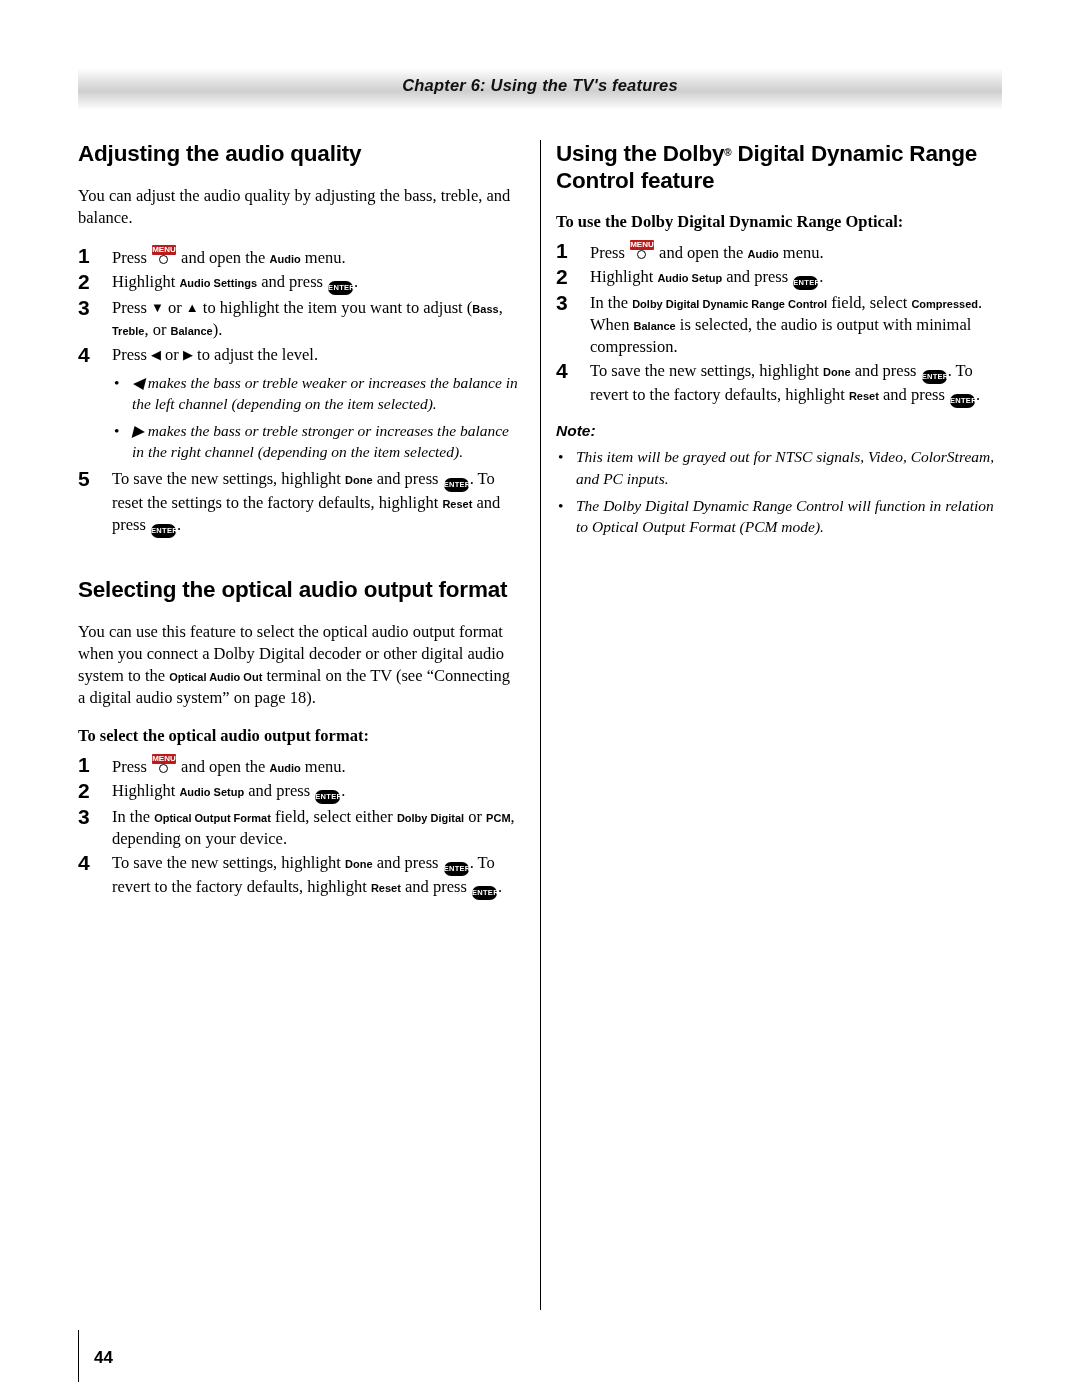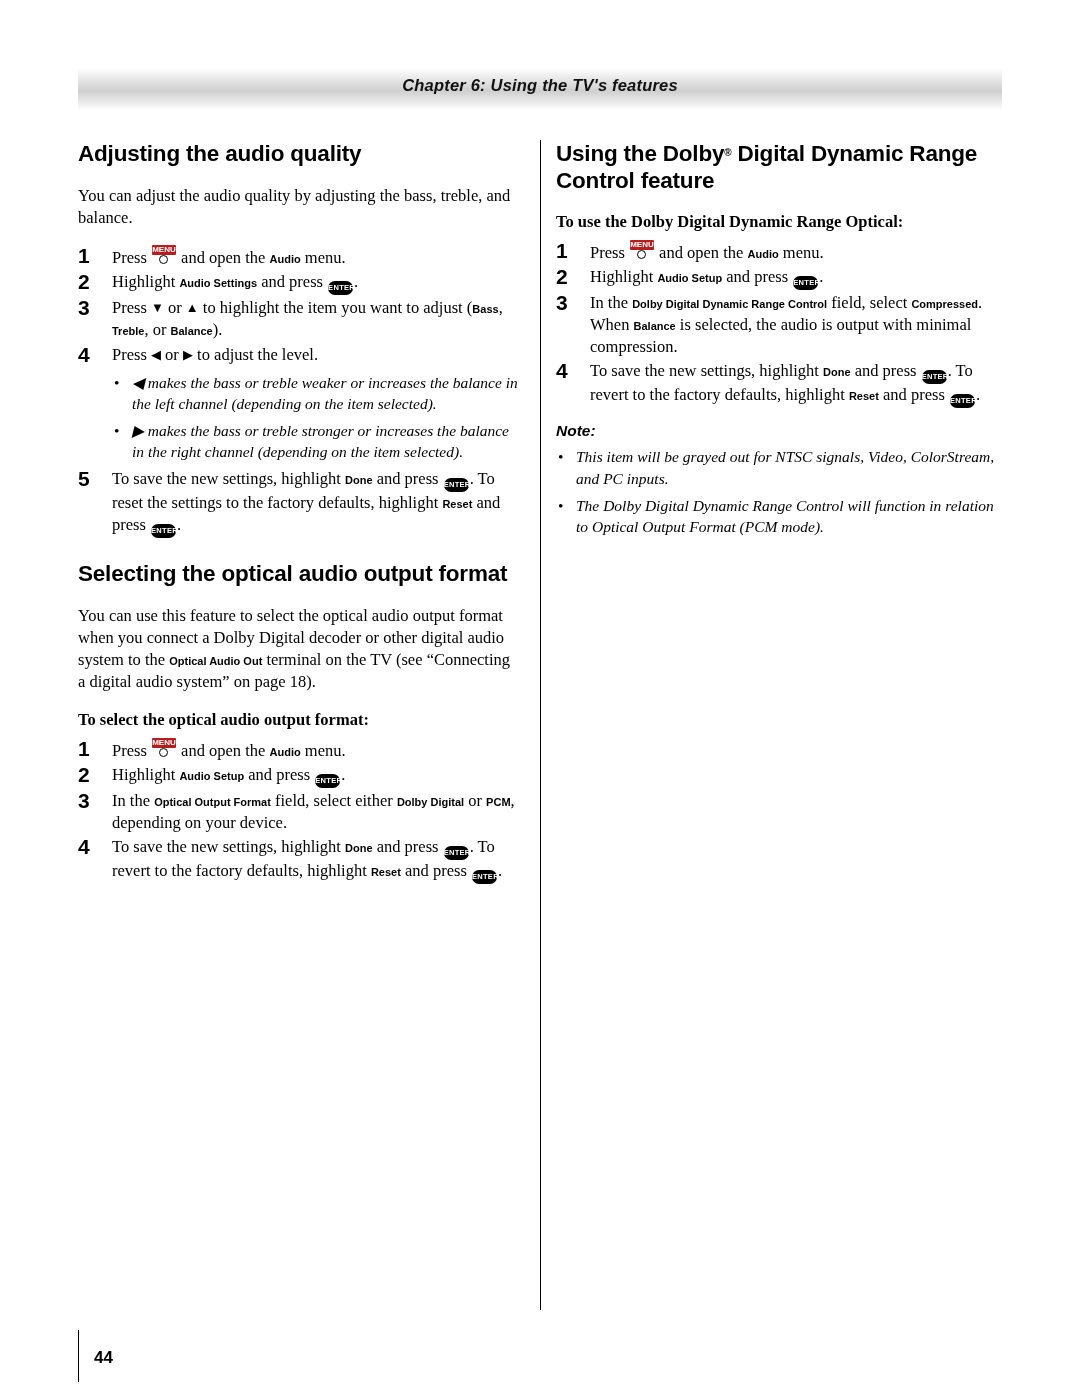--- a/index.html
+++ b/index.html
@@ -62,21 +62,21 @@
   }
 
   h1.sec {
     font-family: "Liberation Sans", sans-serif;
     font-weight: bold;
     font-size: 22.5px;
     margin: 0 0 18px 0;
     line-height: 1.2;
     letter-spacing: -0.2px;
   }
-  h1.sec.second { margin-top: 22px; }
+  h1.sec.second { margin-top: 38px; }
   p.body {
     font-size: 16.5px;
     line-height: 1.34;
     margin: 0 0 16px 0;
     text-align: left;
   }
   h2.sub {
     font-family: "Liberation Serif", serif;
     font-weight: bold;
     font-size: 16.5px;

